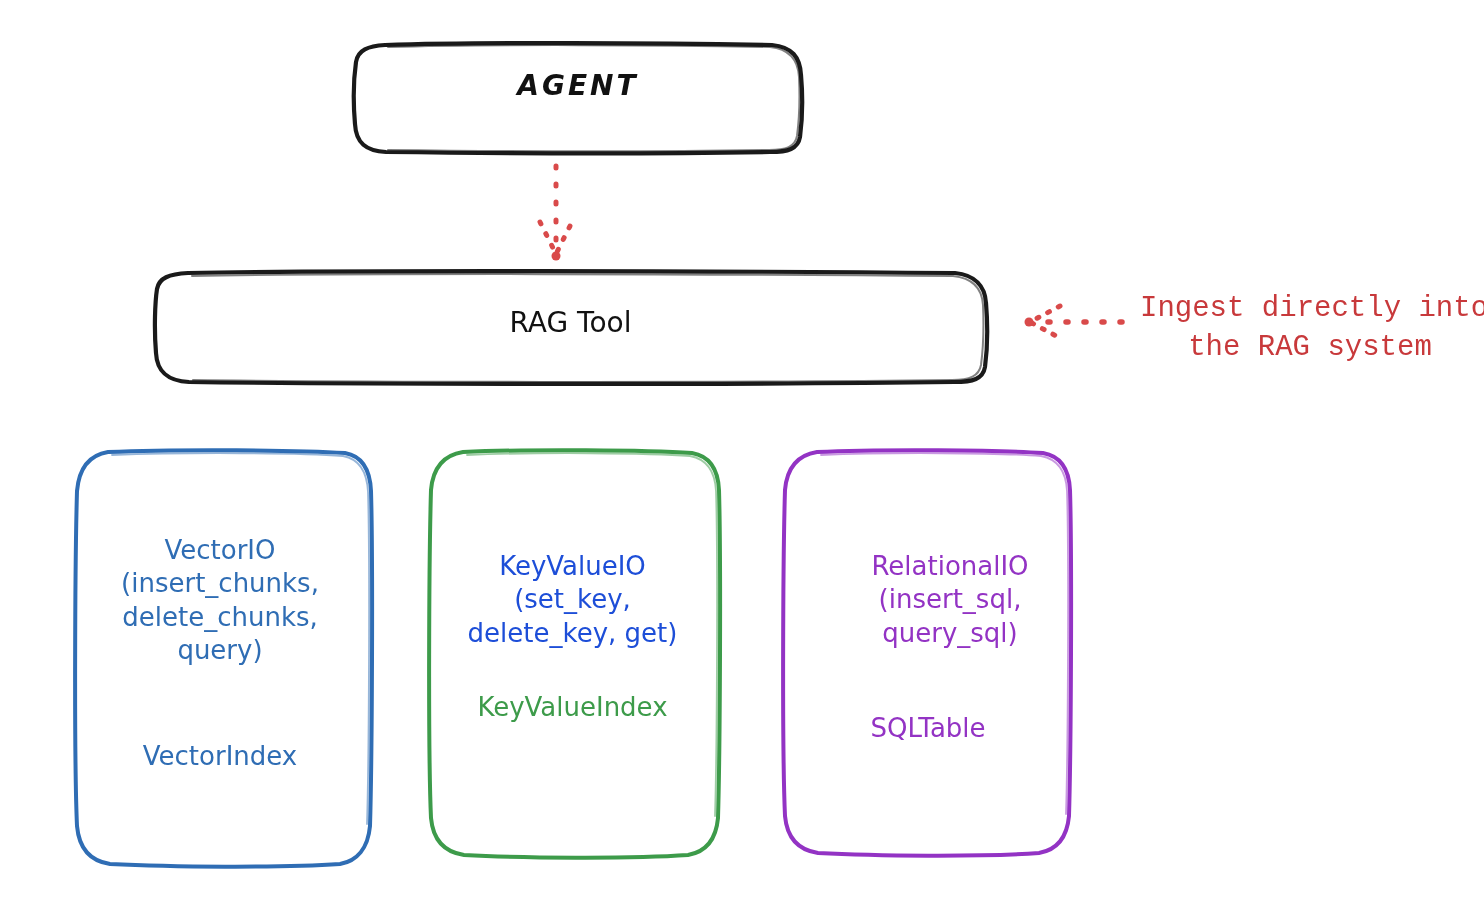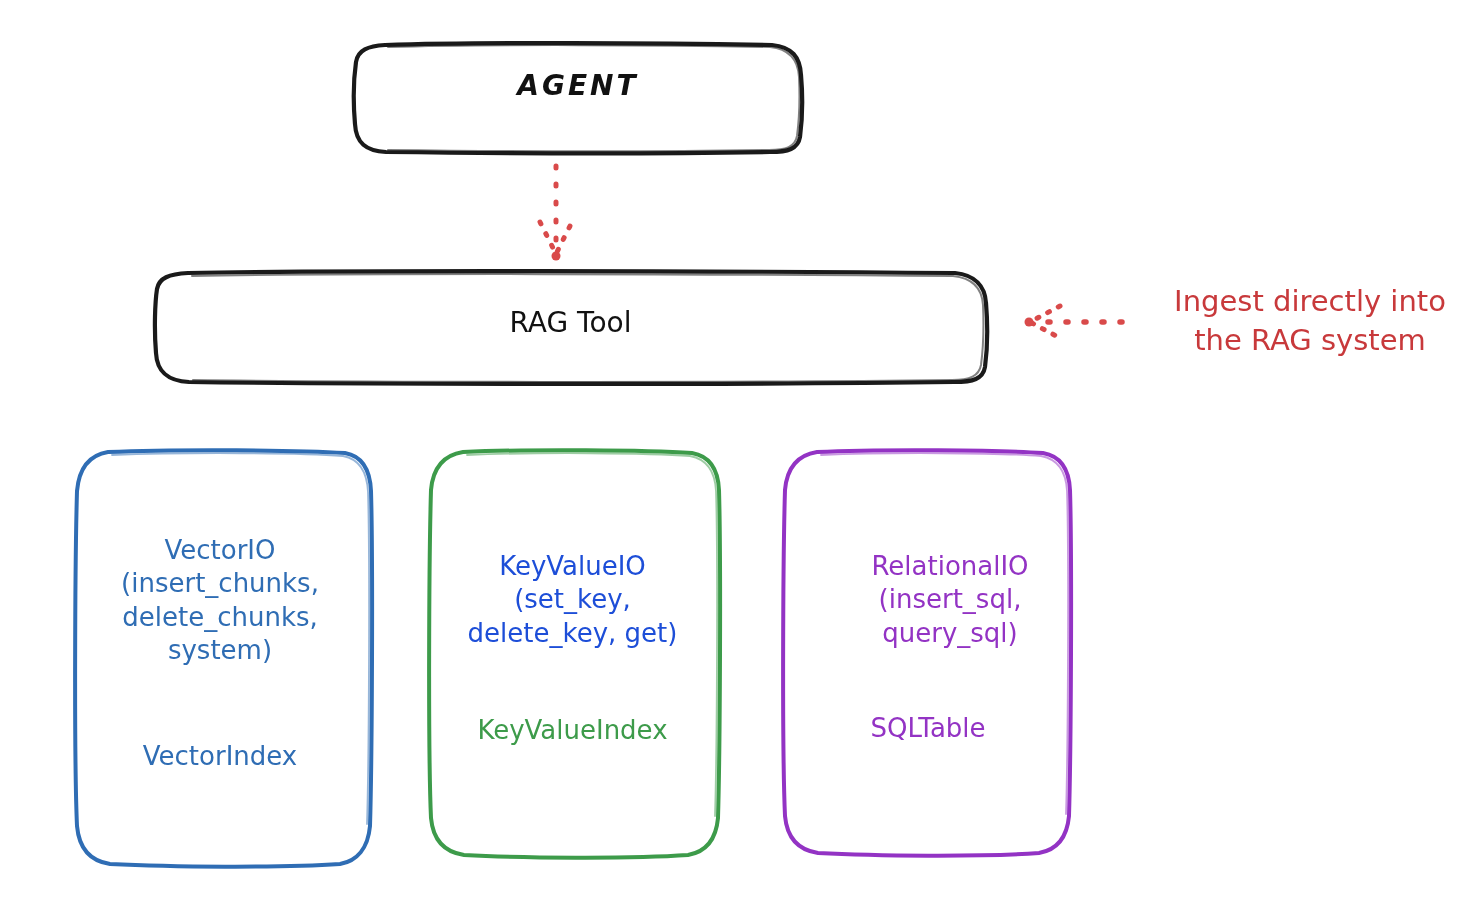--- a/index.html
+++ b/index.html
@@ -65,21 +65,21 @@
   }
   #kv-label {
     left: 425px;
     top: 550px;
     width: 295px;
     font-size: 26px;
     color: #1d4ed8;
   }
   #kv-index-label {
     left: 425px;
-    top: 714px;
+    top: 691px;
     width: 295px;
     font-size: 26px;
     color: #3d9b4a;
   }
   #rel-label {
     left: 783px;
     top: 550px;
     width: 334px;
     font-size: 26px;
     color: #9333c4;
@@ -89,26 +89,27 @@
     top: 712px;
     width: 290px;
     font-size: 26px;
     color: #9333c4;
     text-align: center;
   }
 
   
   #ingest-note {
     left: 1140px;
-    top: 282px;
+    top: 290px;
     width: 340px;
     font-size: 29px;
     color: #c8393b;
     text-align: center;
     line-height: 1.33;
+    font-family: Liberation Mono, monospace;
   }
 </style>
 </head>
 <body>
 
 <svg id="canvas" viewBox="0 0 1484 910" xmlns="http://www.w3.org/2000/svg">
 
   <g>
     <path d="M385 45 C 480 42, 660 43, 772 45
          C 792 47, 800 57, 801 75
@@ -196,21 +197,21 @@
   </g>
 </svg>
 
 <div class="node-label" id="agent-label">AGENT</div>
 
 <div class="node-label" id="rag-label">RAG Tool</div>
 
 <div class="node-label" id="vector-label">VectorIO
 (insert_chunks,
 delete_chunks,
-system)</div>
+query)</div>
 <div class="node-label" id="vector-index-label">VectorIndex</div>
 
 <div class="node-label" id="kv-label">KeyValueIO
 (set_key,
 delete_key, get)</div>
 <div class="node-label" id="kv-index-label">KeyValueIndex</div>
 
 <div class="node-label" id="rel-label">RelationalIO
 (insert_sql,
 query_sql)</div>

